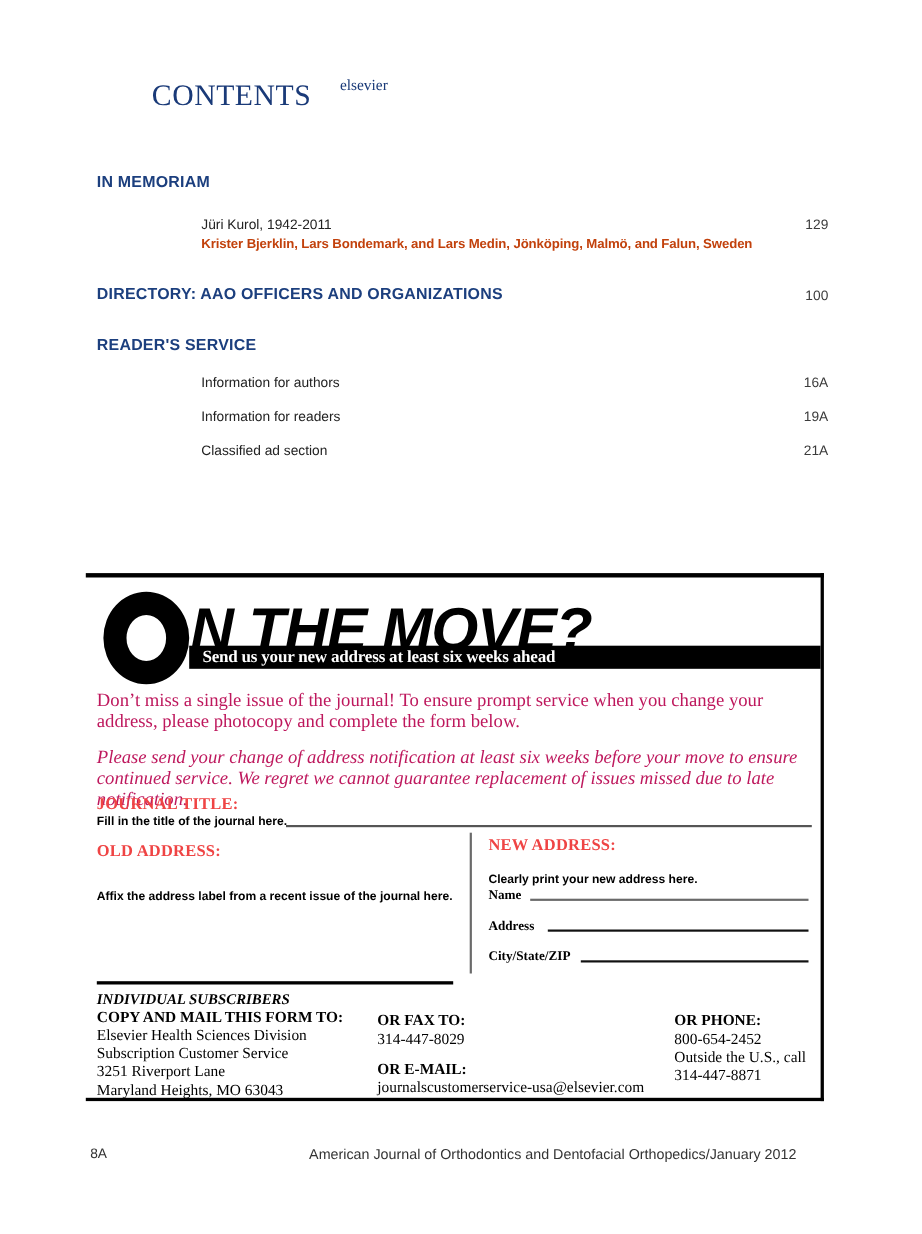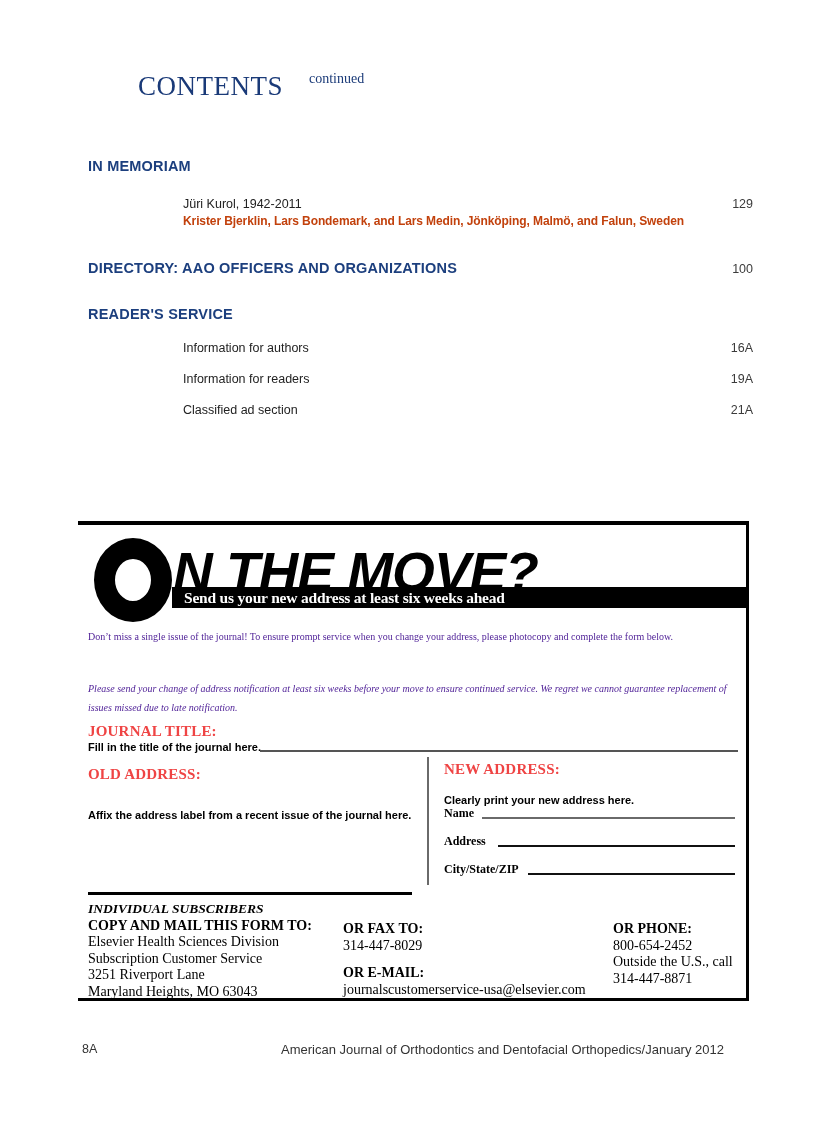--- a/index.html
+++ b/index.html
@@ -158,23 +158,23 @@
     font-size: 15.5px;
     letter-spacing: -0.2px;
     white-space: nowrap;
   }
 
   .ad-para {
     position: absolute;
     left: 10px;
     width: 648px;
     font-family: "Liberation Serif", serif;
-    font-size: 10px;
+    font-size: 17px;
     line-height: 19px;
-    color: #4c1d95;
+    color: #be185d;
   }
   .ad-para.p1 { top: 106px; }
   .ad-para.p2 { top: 158px; font-style: italic; }
 
   .fieldlabel {
     position: absolute;
     font-family: "Liberation Serif", serif;
     font-weight: bold;
     font-size: 15px;
     color: #ef4444;
@@ -253,21 +253,21 @@
     white-space: nowrap;
   }
 </style>
 </head>
 <body>
 
 <div class="page">
 
   <div class="contents-header">
     <span class="contents-title">CONTENTS</span>
-    <span class="contents-continued">continued</span>
+    <span class="contents-continued">elsevier</span>
   </div>
 
   <div class="toc">
 
     <div class="toc-section">
       <span>IN MEMORIAM</span>
     </div>
     <div class="sp-22"></div>
     <div class="toc-entry">
       <span>Jüri Kurol, 1942-2011</span>

